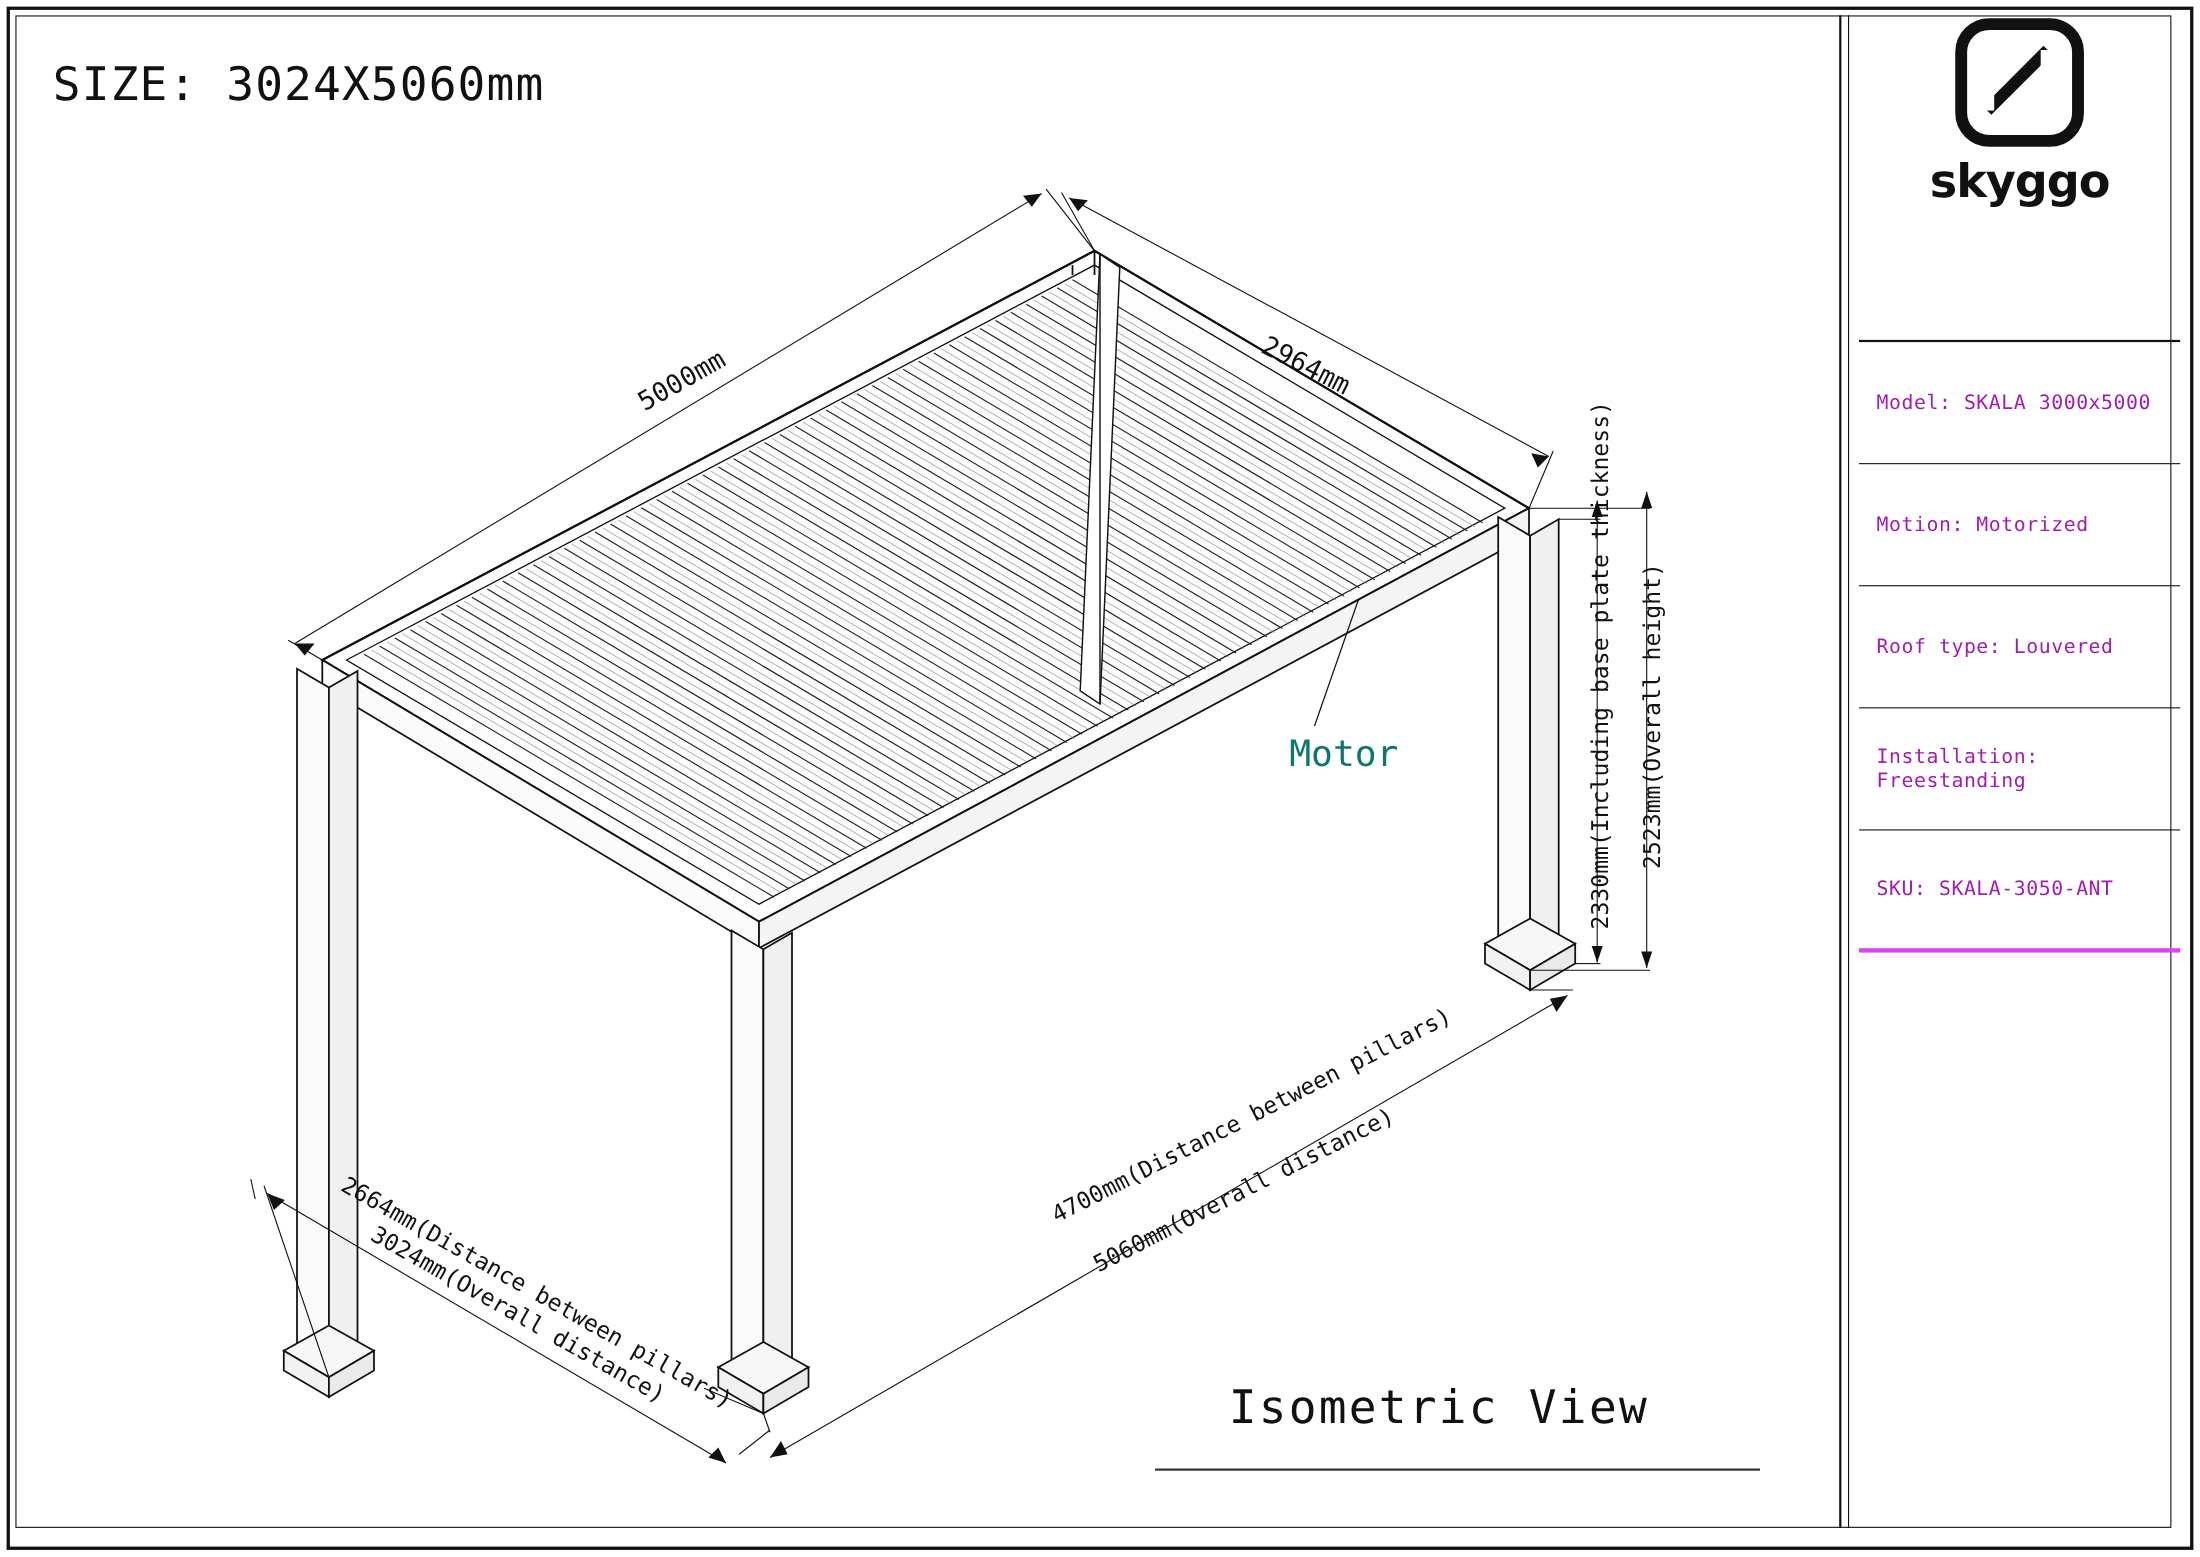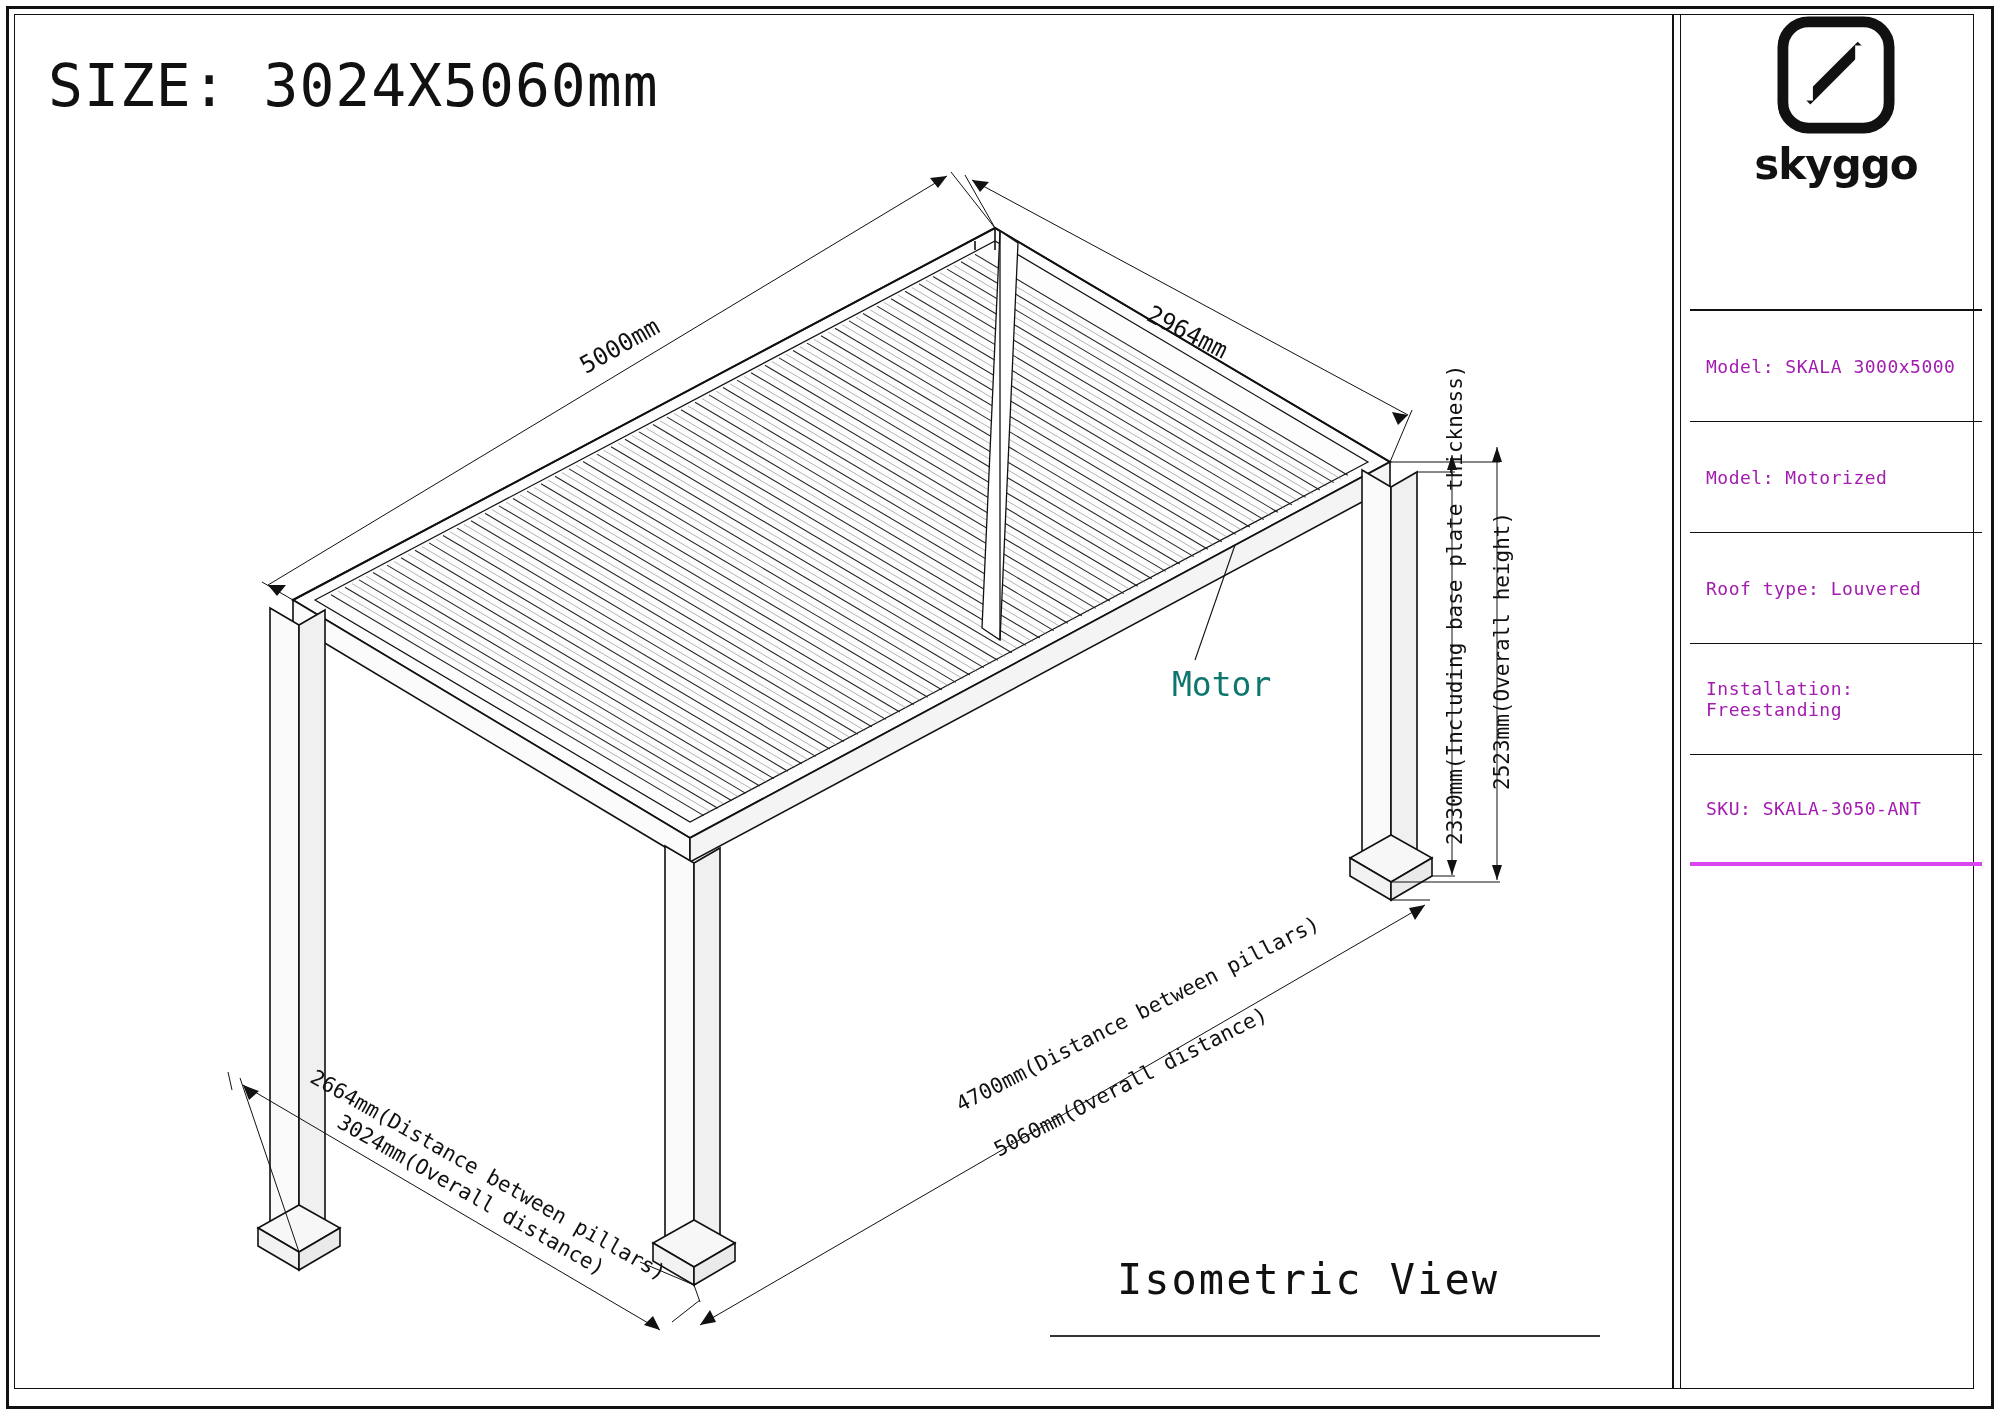--- a/index.html
+++ b/index.html
@@ -52,21 +52,21 @@
     width: 0;
     height: 1375px;
     border-left: 1px solid #111;
   }
 
   
   .size-title {
     position: absolute;
     left: 48px;
     top: 52px;
-    font-size: 58px;
+    font-size: 42px;
     letter-spacing: 1px;
     white-space: nowrap;
     color: #111;
   }
 
   
   .iso-caption {
     position: absolute;
     left: 1090px;
     top: 1255px;
@@ -394,19 +394,19 @@
       <rect x="6" y="6" width="108" height="108" rx="26" ry="26" fill="none" stroke="#111" stroke-width="11"></rect>
       <path d="M30 86 L86 30" stroke="#111" stroke-width="11" fill="none" stroke-linecap="butt"></path>
       <path d="M86 30 L86 56" stroke="#ffffff" stroke-width="13" fill="none"></path>
       <path d="M30 86 L30 62" stroke="#ffffff" stroke-width="13" fill="none"></path>
     </svg>
     <div class="logo-word">skyggo</div>
   </div>
 
   <div class="spec-list">
     <div class="spec-row">Model: SKALA 3000x5000</div>
-    <div class="spec-row">Model: Motorized</div>
+    <div class="spec-row">Motion: Motorized</div>
     <div class="spec-row">Roof type: Louvered</div>
     <div class="spec-row">Installation: Freestanding</div>
     <div class="spec-row">SKU: SKALA-3050-ANT</div>
   </div>
 
 </div>
 
 </body></html>

